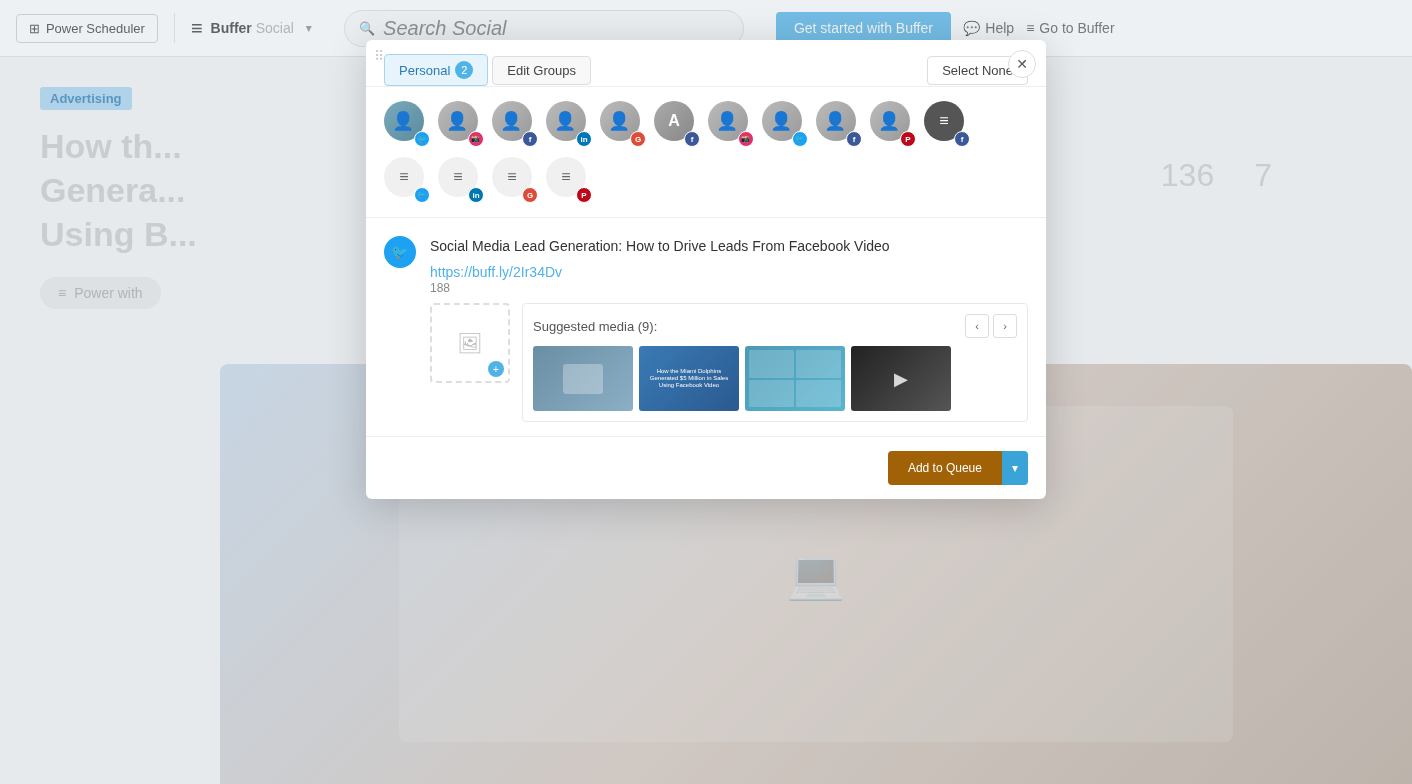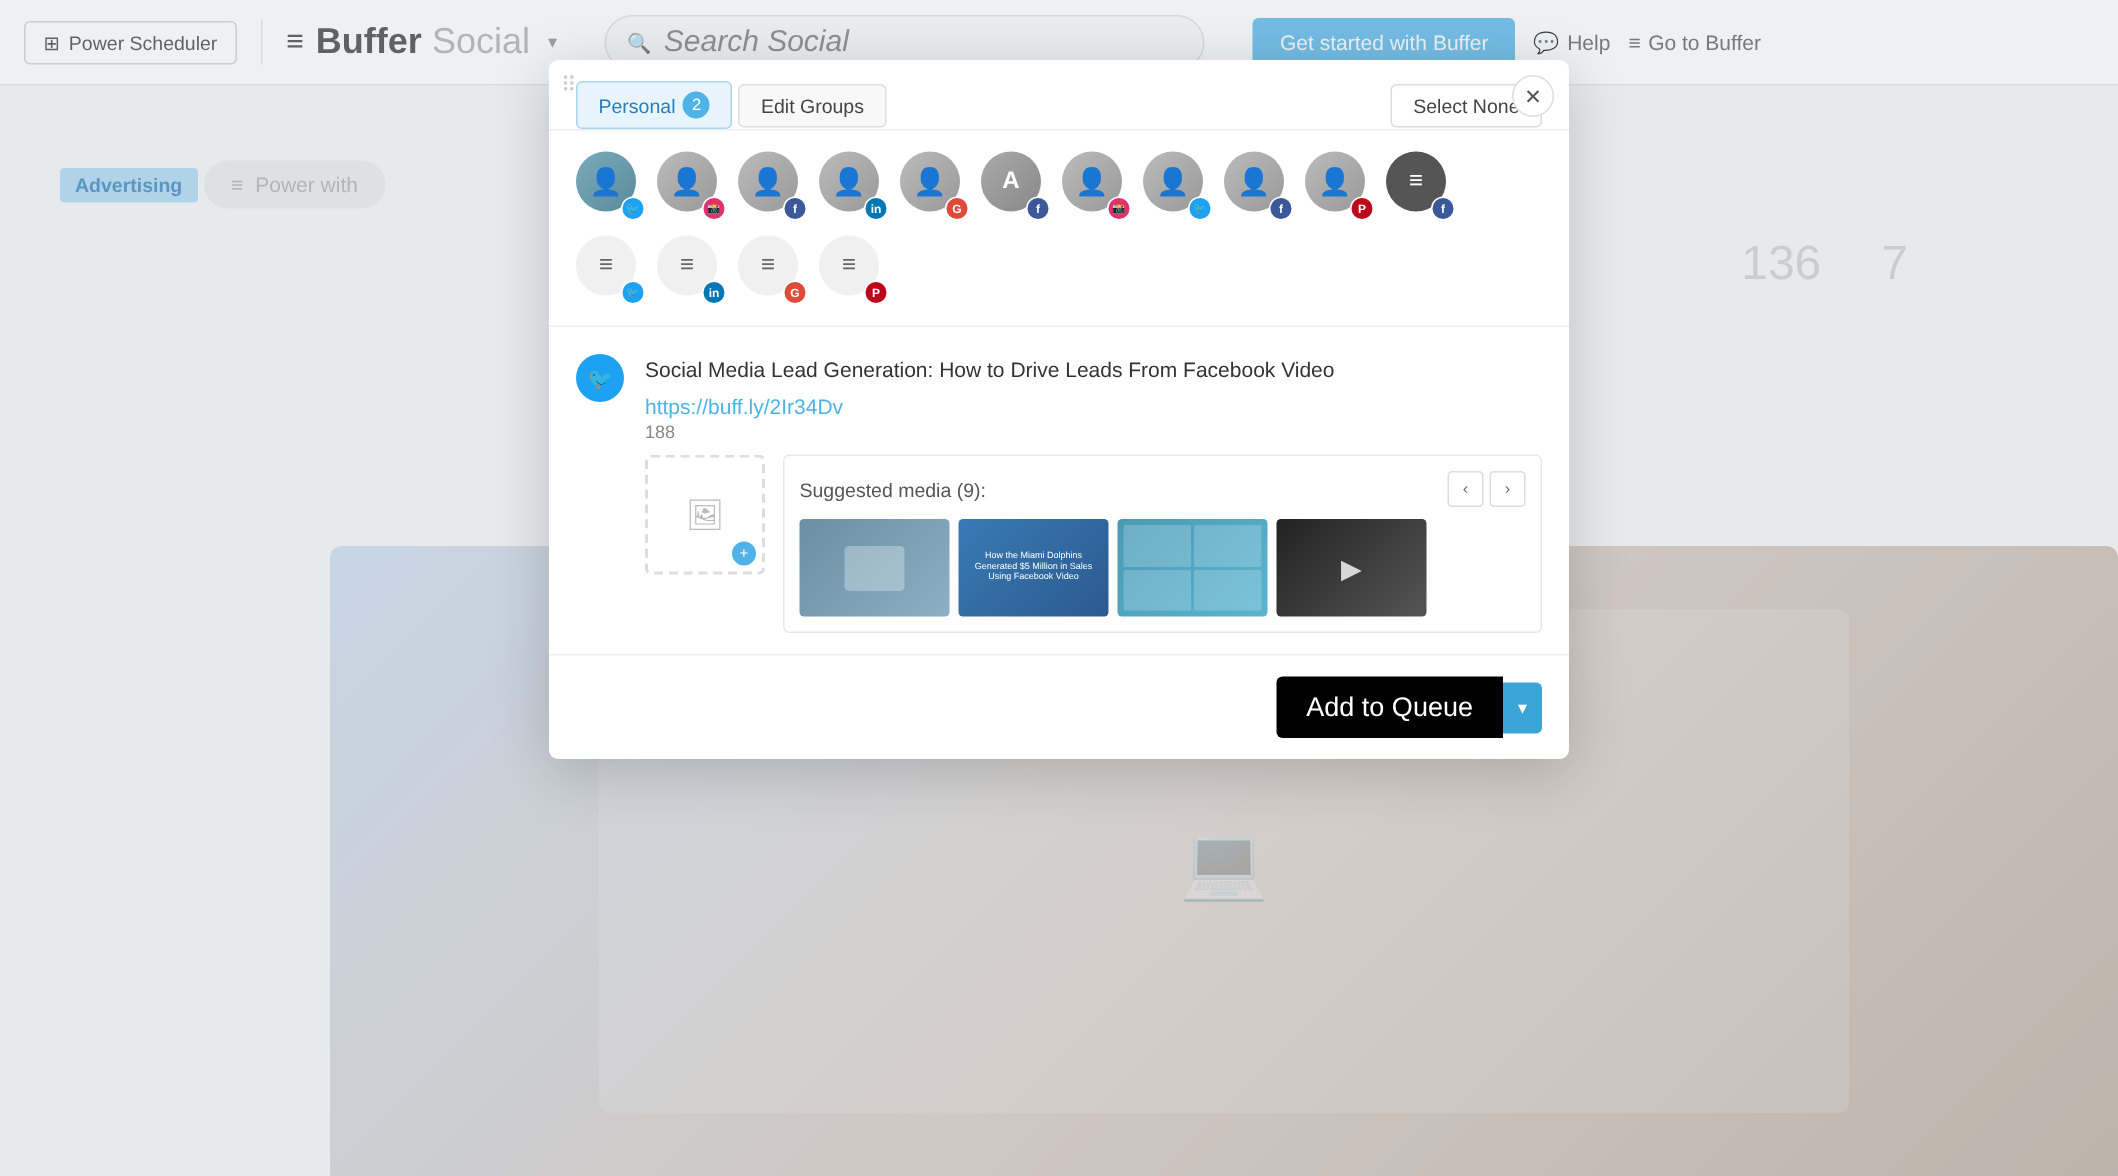--- a/index.html
+++ b/index.html
@@ -13,21 +13,21 @@
     }
     .power-scheduler-btn {
       display: flex; align-items: center; gap: 6px;
       border: 1px solid #ccc; border-radius: 4px; padding: 6px 12px;
       background: #fff; cursor: pointer; font-size: 13px; color: #333;
       white-space: nowrap;
     }
     .nav-divider { width: 1px; height: 30px; background: #e0e0e0; margin: 0 4px; }
     .buffer-logo-nav { display: flex; align-items: center; gap: 8px; cursor: pointer; }
     .buffer-logo-nav .logo-icon { color: #333; font-size: 20px; }
-    .buffer-brand { font-size: 24px; color: #555; }
+    .buffer-brand { font-size: 14px; color: #555; }
     .buffer-brand span { color: #333; font-weight: 600; }
     .dropdown-arrow { color: #888; font-size: 12px; cursor: pointer; margin-left: 4px; }
     .search-bar {
       flex: 1; max-width: 400px; display: flex; align-items: center;
       border: 1px solid #ddd; border-radius: 20px; padding: 6px 14px;
       background: #fafafa; margin: 0 20px;
     }
     .search-bar input {
       border: none; background: transparent; outline: none;
       font-size: 20px; color: #6d28d9; width: 100%; font-style: italic;
@@ -229,22 +229,22 @@
       width: 16px; height: 16px; font-size: 10px;
       display: flex; align-items: center; justify-content: center;
     }
 
     
     .modal-footer {
       display: flex; justify-content: flex-end; align-items: center;
       padding: 14px 18px; border-top: 1px solid #eee; gap: 0;
     }
     .add-queue-btn {
-      background: #000000; color: #fff; border: none; border-radius: 4px 0 0 4px;
-      padding: 10px 20px; font-size: 18px; cursor: pointer; font-weight: 500;
+      background: #a16207; color: #fff; border: none; border-radius: 4px 0 0 4px;
+      padding: 10px 20px; font-size: 12px; cursor: pointer; font-weight: 500;
     }
     .add-queue-dropdown {
       background: #3aa3d8; color: #fff; border: none; border-radius: 0 4px 4px 0;
       padding: 10px 10px; font-size: 12px; cursor: pointer;
     }
 
     
     .thumb-inner-text {
       color: #fff; font-size: 7px; text-align: center; padding: 4px;
       line-height: 1.2;
@@ -280,20 +280,23 @@
   </button>
   <button class="goto-buffer-btn">
     <span>≡</span>
     <span>Go to Buffer</span>
   </button>
 </nav>
 
 <div class="page-bg">
   <div class="bg-content">
     <div class="advertising-badge">Advertising</div>
+    <div class="bg-title">
+      How th...<br>Genera...<br>Using B...
+    </div>
     <div class="share-btn-bg">
       <span>≡</span>
       <span>Power with</span>
     </div>
     <div class="stats-bg">
       <div class="stat-num">136</div>
       <div class="stat-num">7</div>
     </div>
   </div>
   <div class="hero-img-bg">

